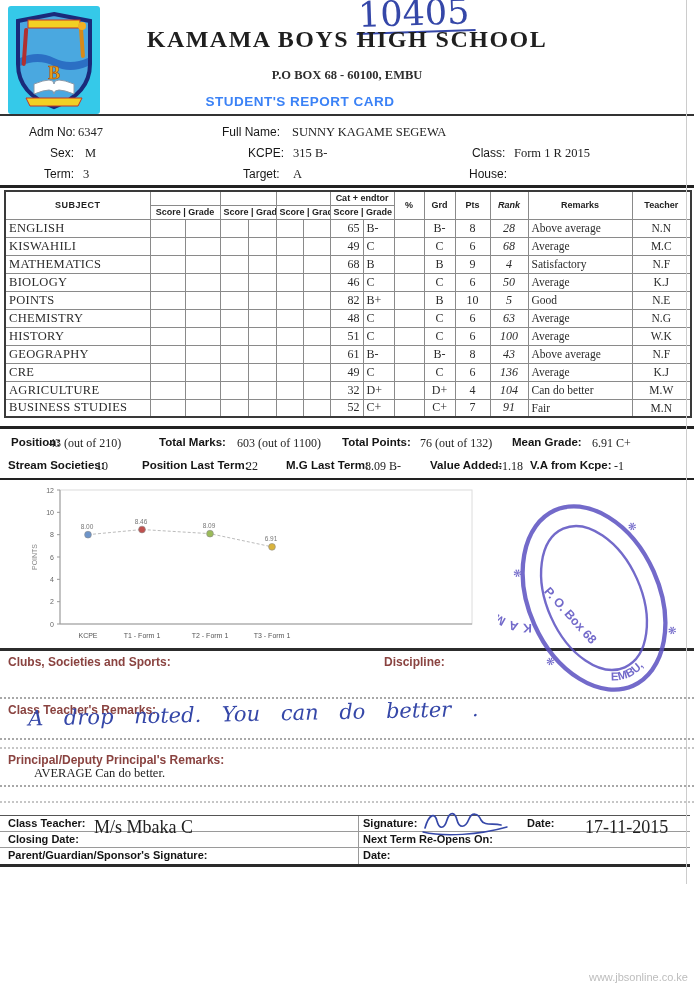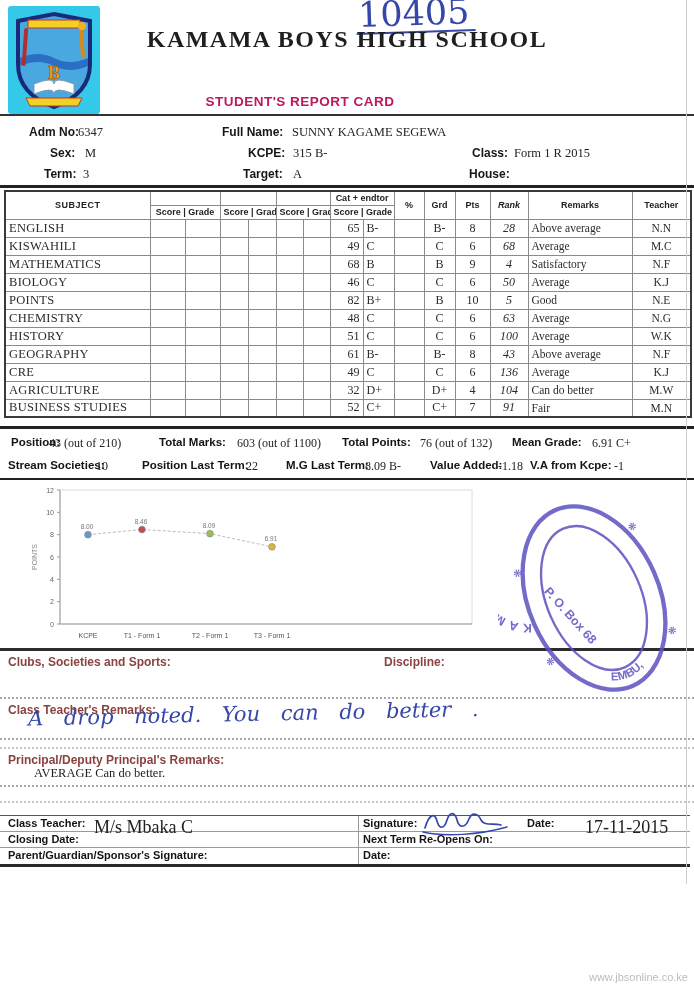--- a/index.html
+++ b/index.html
@@ -15,25 +15,25 @@
   body{background:#e8e8e8;font-family:"Liberation Sans",sans-serif;}
   .page{position:relative;width:694px;height:1000px;background:#ffffff;margin:0 auto;overflow:hidden;color:var(--ink);}
   .abs{position:absolute;}
   .scan-line{position:absolute;left:686px;top:0;width:1px;height:884px;background:#cccccc;}
 
   
   .crest{left:8px;top:6px;width:92px;height:108px;}
   .hand-number{left:356px;top:-4px;font-family:"DejaVu Serif",serif;font-size:35px;color:var(--hand-blue);transform:rotate(-2deg);border-bottom:2px solid var(--hand-blue);padding:0 6px 0 2px;line-height:1.0;}
   .school-name{left:0;top:26px;width:694px;text-align:center;font-family:"Liberation Serif",serif;font-weight:bold;font-size:24px;letter-spacing:1.5px;color:#1f1f1f;}
   .address{left:0;top:68px;width:694px;text-align:center;font-family:"Liberation Serif",serif;font-weight:bold;font-size:12.5px;color:#2e2e2e;}
-  .doc-title{left:0;top:94px;width:600px;text-align:center;font-weight:bold;font-size:13.5px;letter-spacing:.5px;color:#be185d;}
+  .doc-title{left:0;top:94px;width:600px;text-align:center;font-weight:bold;font-size:13.5px;letter-spacing:.5px;color:#3b82f6;}
 
   
   .info{left:0;top:114px;width:694px;height:74px;border-top:2px solid #333;border-bottom:3px solid #222;}
-  .info .lbl{position:absolute;font-weight:bold;font-size:12px;color:#171717;}
+  .info .lbl{position:absolute;font-weight:normal;font-size:12px;color:#171717;}
   .info .val{position:absolute;font-family:"Liberation Serif",serif;font-size:12.5px;color:#222;}
 
   
   table.marks{position:absolute;left:4px;top:190px;width:686px;border-collapse:collapse;table-layout:fixed;padding-left:37px;}
   table.marks th,table.marks td{border:1px solid var(--border-mid);padding:0 3px;overflow:hidden;white-space:nowrap;}
   table.marks{border:2px solid var(--border-dark);}
   table.marks thead th{font-size:9px;font-weight:bold;color:#222;text-align:center;}
   th.h-subject{font-size:11.5px;letter-spacing:.5px;}
   th.h-cat{font-size:9.5px;}
   th.h-pct{font-size:16px;}
@@ -92,20 +92,21 @@
     <rect x="72" y="22" width="4" height="30" rx="2" fill="#d88a18" transform="rotate(-4 74 37)"></rect>
     <circle cx="74" cy="20" r="4" fill="#f2b024"></circle>
     <text x="46" y="73" text-anchor="middle" font-family="Liberation Serif,serif" font-weight="bold" font-size="18" fill="#e8a21a" stroke="#a04a12" stroke-width="0.6">B</text>
     <path d="M26 78 Q46 70 46 78 Q46 70 66 78 L66 88 Q46 80 46 88 Q46 80 26 88 Z" fill="#ffffff" stroke="#8899aa" stroke-width="1"></path>
     <path d="M18 92 L74 92 L70 100 L22 100 Z" fill="#f2d024" stroke="#c2342a" stroke-width="1"></path>
   </svg>
 
   <div class="abs hand-number">10405</div>
 
   <div class="abs school-name">KAMAMA BOYS HIGH SCHOOL</div>
+  <div class="abs address">P.O BOX 68 - 60100, EMBU</div>
   <div class="abs doc-title">STUDENT'S REPORT CARD</div>
 
   <div class="abs info">
     <span class="lbl" style="left:29px;top:9px">Adm No:</span>
     <span class="val" style="left:78px;top:9px">6347</span>
     <span class="lbl" style="left:222px;top:9px">Full Name:</span>
     <span class="val" style="left:292px;top:9px">SUNNY KAGAME SEGEWA</span>
 
     <span class="lbl" style="left:50px;top:30px">Sex:</span>
     <span class="val" style="left:85px;top:30px">M</span>

